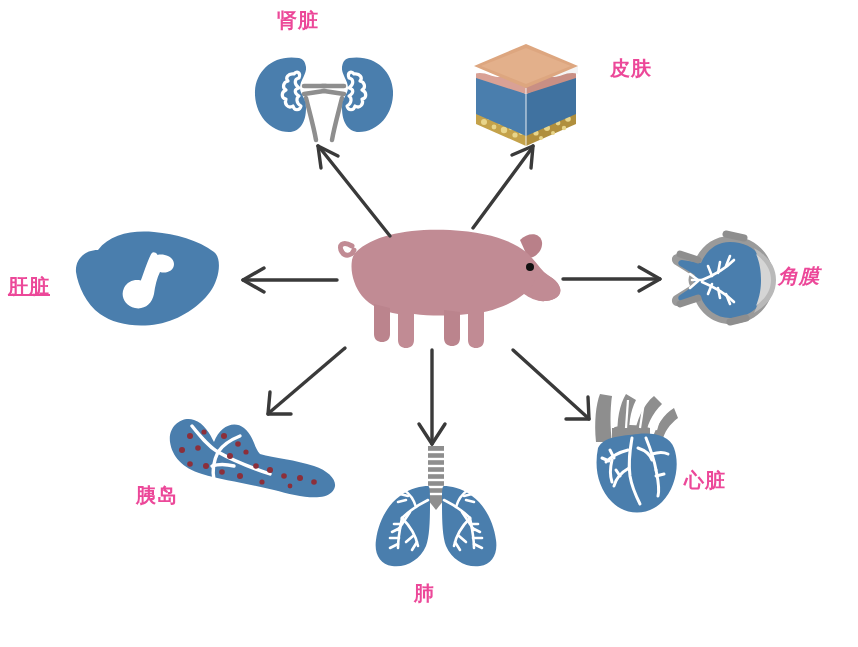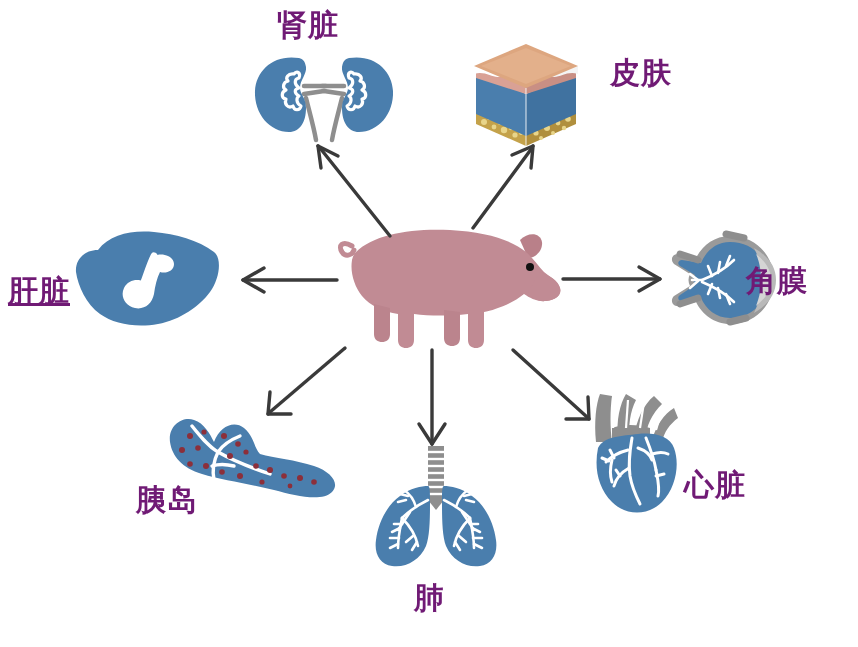--- a/index.html
+++ b/index.html
@@ -12,24 +12,24 @@
   }
   #canvas {
     position: relative;
     width: 858px;
     height: 647px;
     background: #ffffff;
     overflow: hidden;
   }
   .label {
     position: absolute;
-    color: #701a75;
+    color: #ec4899;
     font-family: "DejaVu Serif", "Liberation Serif", serif;
     font-weight: 700;
-    font-size: 30px;
+    font-size: 20px;
     line-height: 1;
     letter-spacing: 1px;
     white-space: nowrap;
     user-select: none;
   }
   .organ {
     position: absolute;
   }
   .organ svg, .arrow svg, .pig svg {
     display: block;
@@ -193,21 +193,21 @@
         <path d="M34 50 C44 54, 56 60, 66 70"></path>
         <path d="M50 56 L52 66"></path>
           <path d="M58 62 L62 72"></path>
         <path d="M44 52 L40 62"></path>
         <path d="M34 48 L24 48"></path>
         <path d="M30 48 L22 42"></path>
           <path d="M30 49 L22 56"></path>
       </g>
     </svg>
   </div>
-  <div class="label" style="left:746px; top:266px;">角膜</div>
+  <div class="label" style="left:778px; top:266px;font-style:italic;">角膜</div>
 
   <div class="organ" style="left:156px; top:410px; width:188px; height:92px;">
     <svg width="188" height="92" viewBox="0 0 188 92">
       <path d="M14 32
                C12 16, 26 6, 38 10
                C48 13, 54 24, 58 32
                C64 16, 78 10, 88 18
                C98 26, 98 38, 104 44
                C118 48, 140 50, 158 56
                C176 62, 184 74, 176 82

